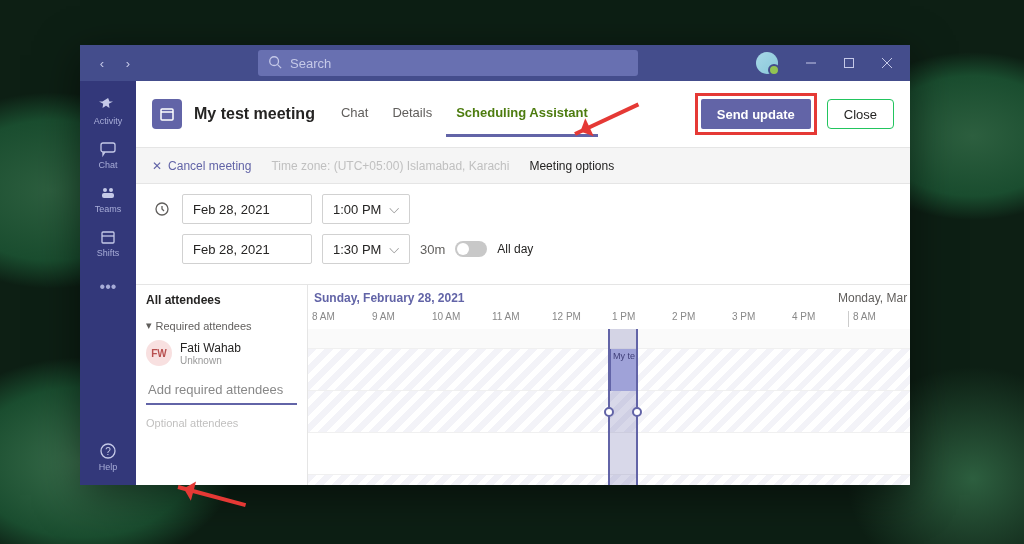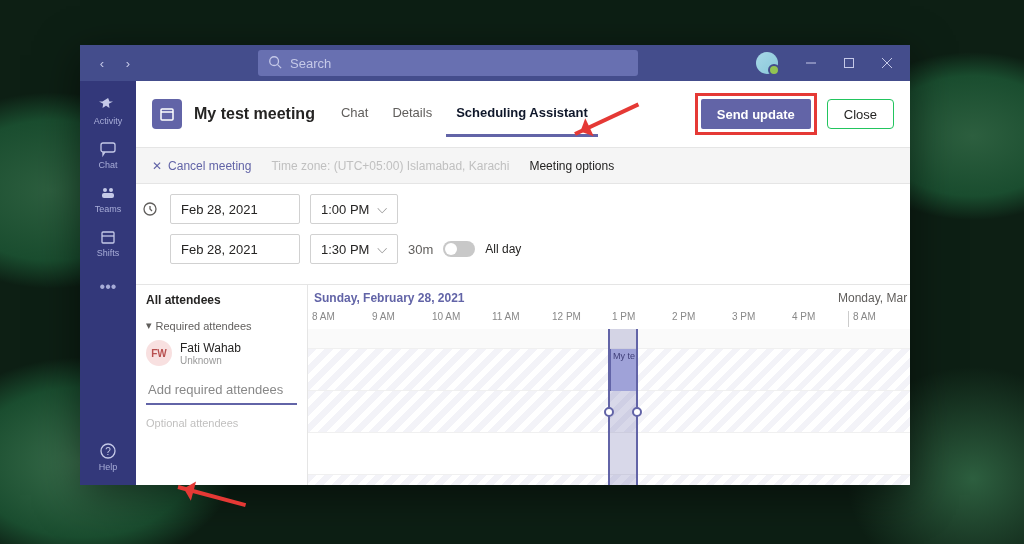--- a/index.html
+++ b/index.html
@@ -25,30 +25,30 @@
   .sidebar { position: absolute; left: 0; top: 36px; bottom: 0; width: 56px; background: #33387a; display: flex; flex-direction: column; align-items: center; padding-top: 8px; }
   .side-item { width: 56px; height: 44px; display: flex; flex-direction: column; align-items: center; justify-content: center; color: #a8add8; font-size: 9px; cursor: pointer; }
   .side-item svg, .side-item .si-icon { margin-bottom: 2px; }
   .side-bottom { margin-top: auto; margin-bottom: 6px; display: flex; align-items: center; }
   .main { position: absolute; left: 56px; top: 36px; right: 0; bottom: 0; background: #fff; display: flex; flex-direction: column; overflow: hidden; }
   .header { height: 67px; border-bottom: 1px solid #e5e5e5; display: flex; align-items: center; padding: 0 16px; }
   .cal-icon { width: 30px; height: 30px; background: #6264a7; border-radius: 4px; display: flex; align-items: center; justify-content: center; color: #fff; margin-right: 12px; }
   .meeting-title { font-size: 16px; font-weight: 700; color: #252423; margin-right: 16px; }
   .tabs { display: flex; gap: 4px; }
   .tab { padding: 14px 10px; font-size: 13px; color: #605e5c; cursor: pointer; border-bottom: 3px solid transparent; }
-  .tab.active { color: #0f172a; border-bottom-color: #6264a7; font-weight: 600; }
+  .tab.active { color: #4d7c0f; border-bottom-color: #6264a7; font-weight: 600; }
   .hdr-actions { margin-left: auto; display: flex; gap: 10px; align-items: center; }
   .btn-primary { background: #6264a7; color: #fff; border: none; height: 30px; padding: 0 16px; font-size: 13px; border-radius: 2px; cursor: pointer; font-weight: 600; }
   .btn-secondary { background: #fff; border: 1px solid #22c55e; height: 30px; padding: 0 16px; font-size: 13px; color: #252423; border-radius: 4px; cursor: pointer; text-align: right; }
   .red-box { border: 3px solid #e53935; padding: 3px; }
   .subbar { height: 36px; background: #f5f5f5; border-bottom: 1px solid #e5e5e5; display: flex; align-items: center; padding: 0 16px; font-size: 12px; color: #605e5c; gap: 20px; }
   .cancel-meeting { color: #6264a7; display: flex; align-items: center; gap: 6px; cursor: pointer; }
   .timezone { color: #c0c0c0; }
   .meeting-opts { color: #252423; cursor: pointer; }
-  .datetime-section { padding: 10px 4px; }
+  .datetime-section { padding: 10px 16px; }
   .dt-row { display: flex; align-items: center; gap: 10px; margin-bottom: 10px; }
   .clock-icon { width: 20px; color: #605e5c; display: flex; justify-content: center; }
   .date-input { width: 130px; height: 30px; border: 1px solid #d1d1d1; border-radius: 2px; padding: 0 10px; font-size: 13px; color: #252423; }
   .time-select { width: 88px; height: 30px; border: 1px solid #d1d1d1; border-radius: 2px; padding: 0 10px; font-size: 13px; color: #252423; display: flex; align-items: center; justify-content: space-between; cursor: pointer; }
   .duration { color: #605e5c; font-size: 13px; }
   .toggle { width: 32px; height: 16px; background: #c8c8c8; border-radius: 8px; position: relative; cursor: pointer; }
   .toggle::after { content: ''; position: absolute; width: 12px; height: 12px; background: #fff; border-radius: 50%; top: 2px; left: 2px; }
   .allday-label { font-size: 12px; color: #252423; }
   .suggest-row { display: flex; justify-content: space-between; align-items: center; font-size: 11px; color: #888; padding-left: 30px; }
   .workhours { display: flex; align-items: center; gap: 6px; color: #252423; }

